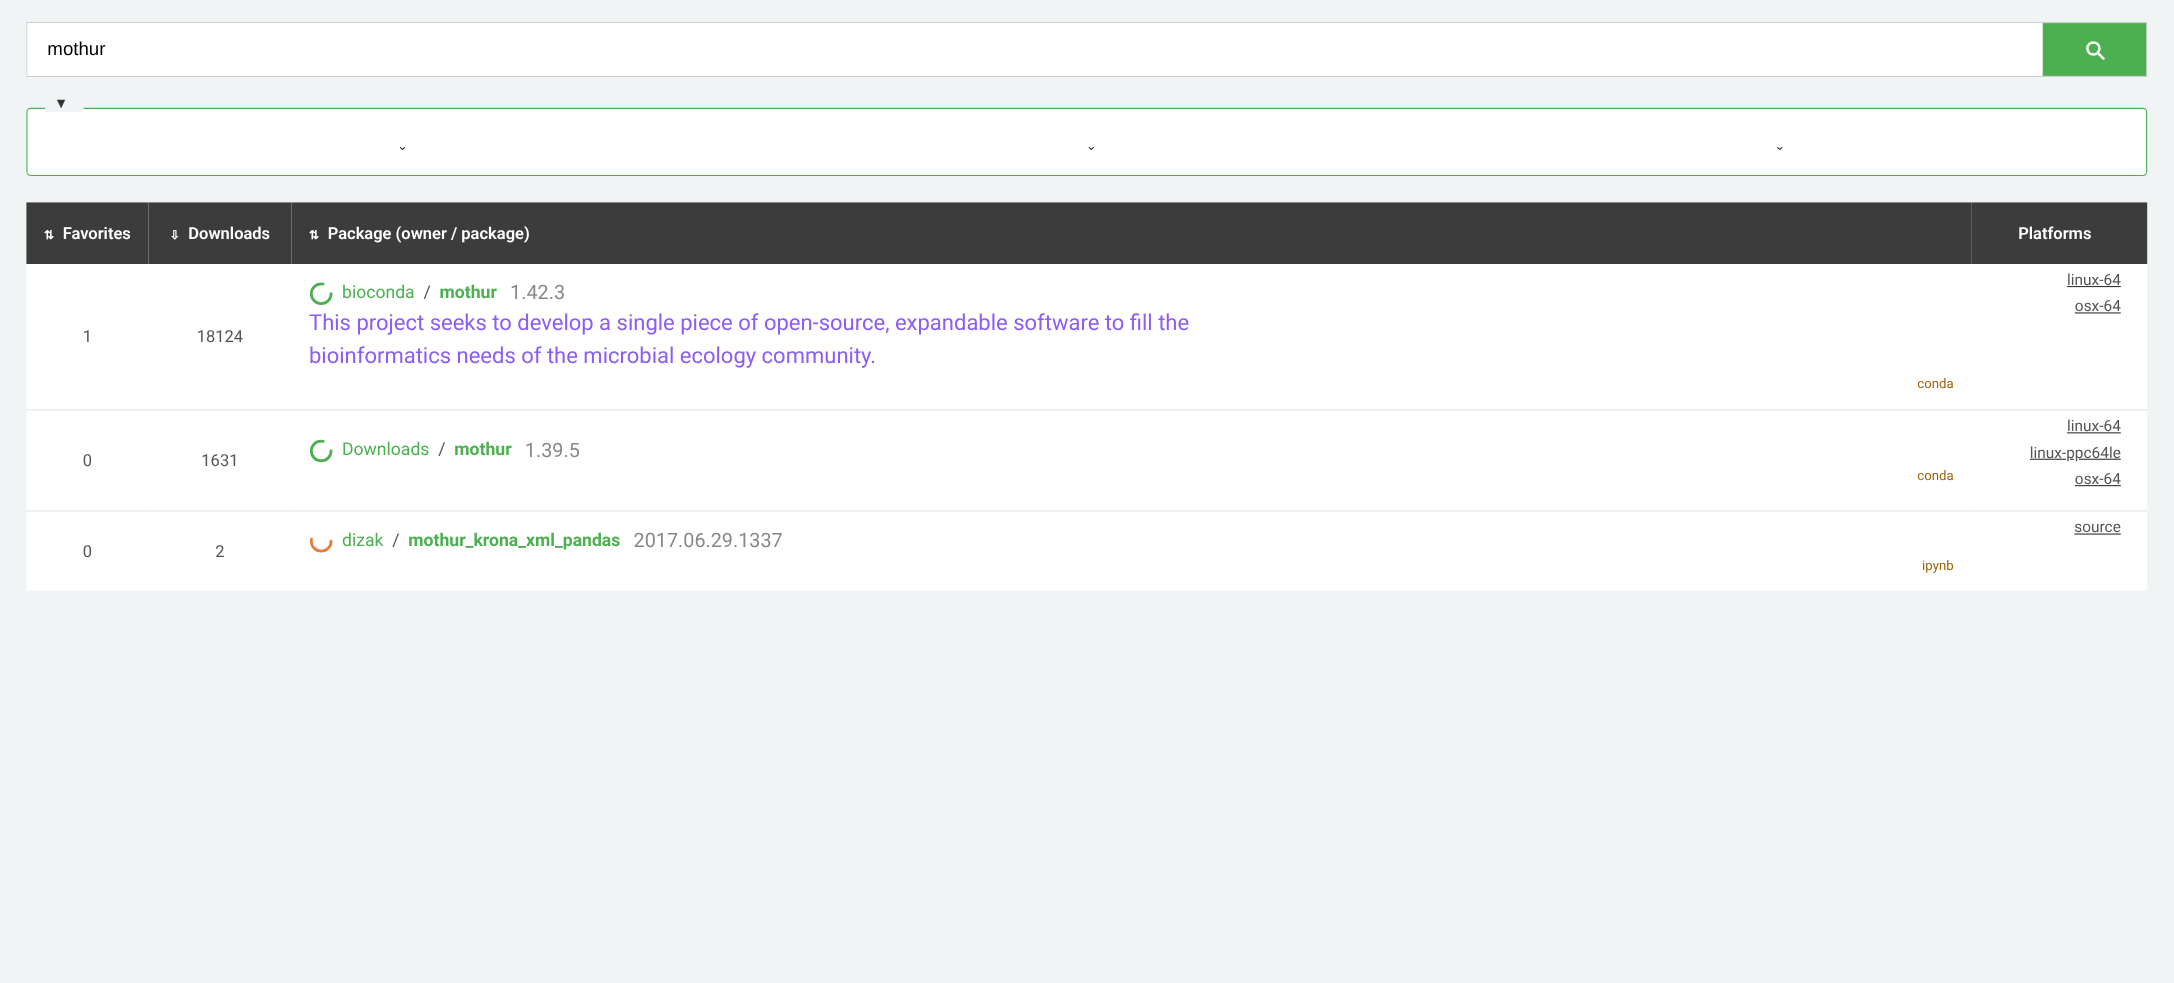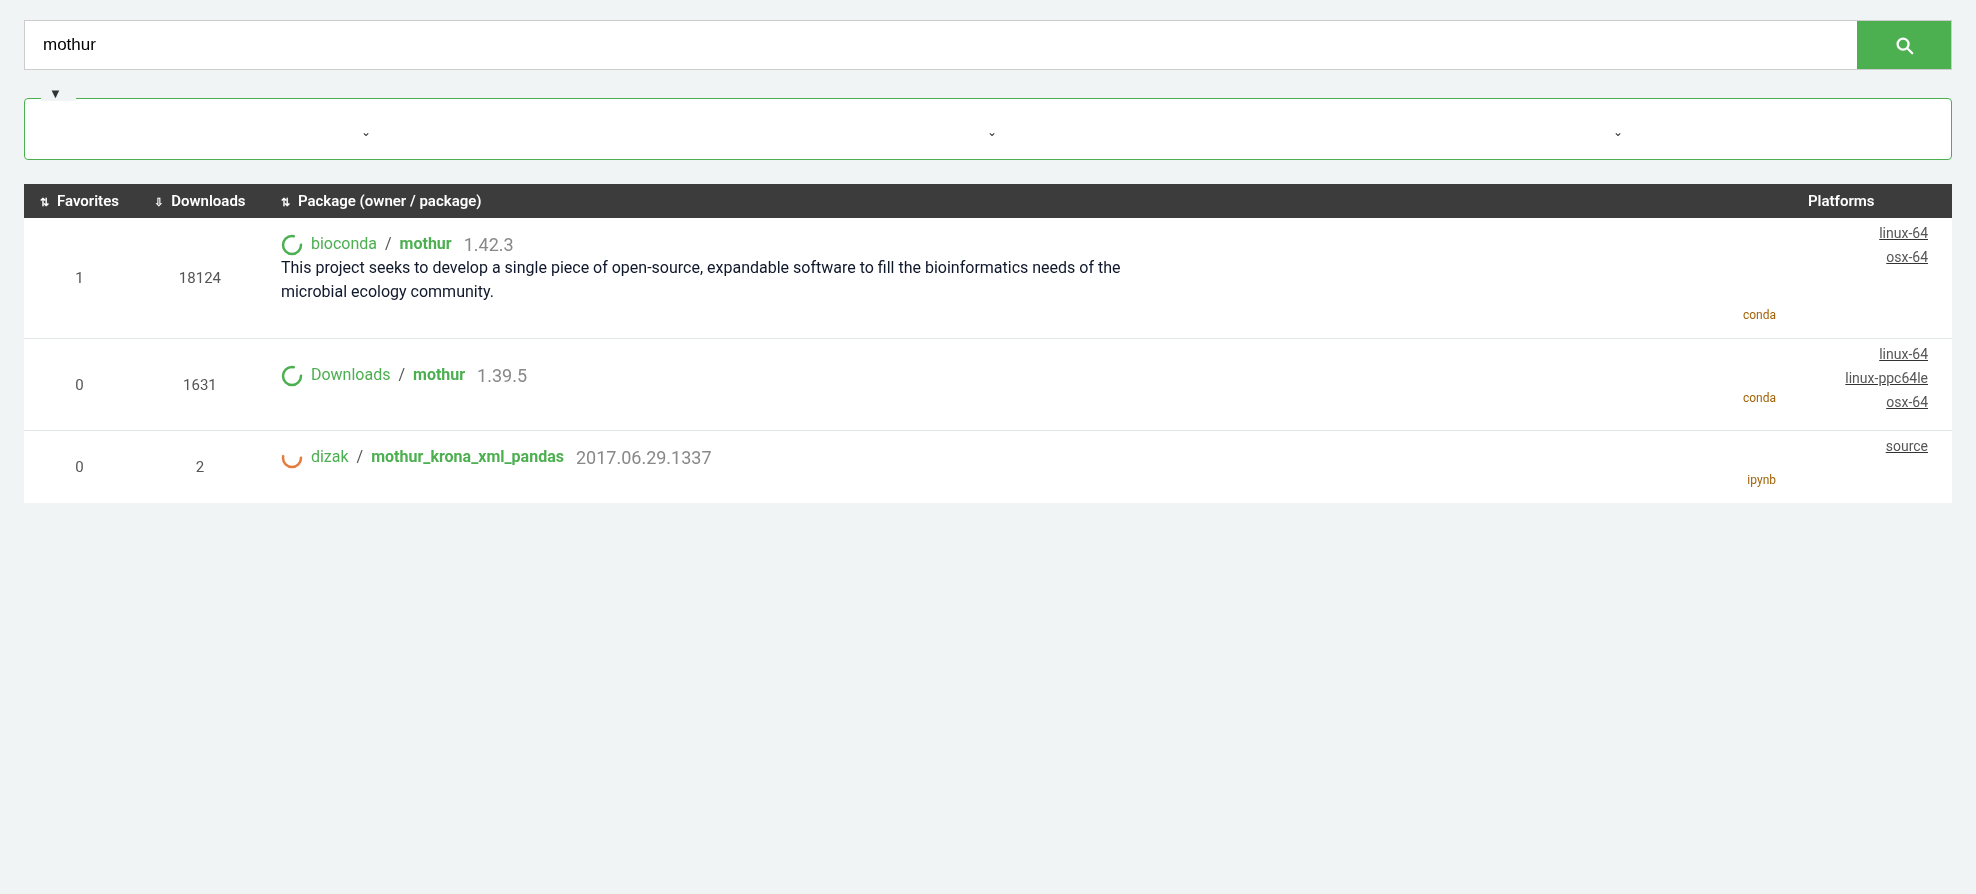--- a/index.html
+++ b/index.html
@@ -99,31 +99,31 @@
     .results-table {
       width: 100%;
       border-collapse: collapse;
       background: #fff;
     }
     .results-table thead tr {
       background: #3c3c3c;
       color: #fff;
     }
     .results-table thead th {
-      padding: 8px 16px;
+      padding: 19px 16px;
       font-weight: 600;
       font-size: 15px;
       text-align: left;
       white-space: nowrap;
     }
     .results-table thead th.center {
       text-align: center;
     }
     .results-table thead th.right {
-      text-align: left;
+      text-align: center;
     }
     .col-favorites { width: 110px; text-align: center; }
     .col-downloads { width: 130px; text-align: center; }
     .col-package { }
     .col-platforms { width: 160px; text-align: right; padding-right: 24px !important; }
 
     .results-table tbody tr {
       border-bottom: 1px solid #e0e5e8;
     }
     .results-table tbody tr:last-child {
@@ -168,22 +168,22 @@
       font-weight: 700;
       font-size: 16px;
       text-decoration: none;
     }
     .pkg-version {
       color: #888;
       font-size: 18px;
       margin-left: 4px;
     }
     .pkg-description {
-      color: #0f172a;
-      font-size: 16px;
+      color: #8b5cf6;
+      font-size: 20px;
       line-height: 1.5;
       max-width: 900px;
     }
     .pkg-type-badge {
       color: #a16207;
       font-size: 12px;
       text-align: right;
       margin-top: 4px;
       align-self: flex-end;
     }

